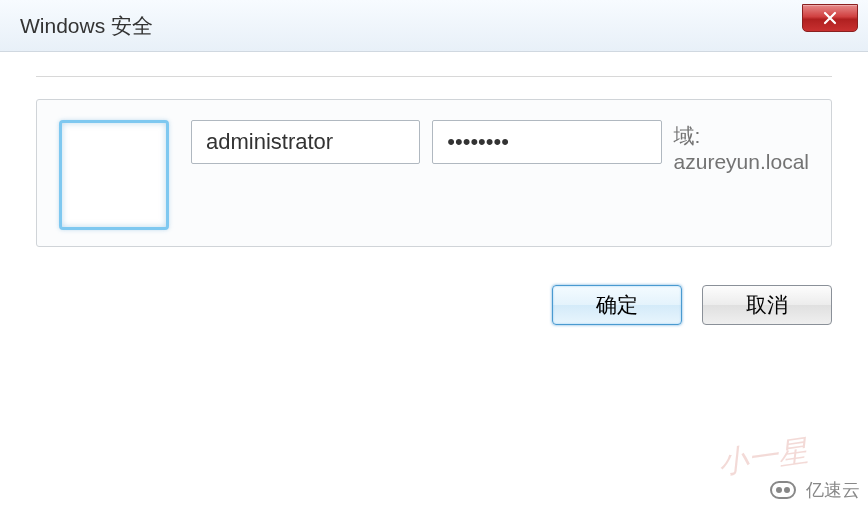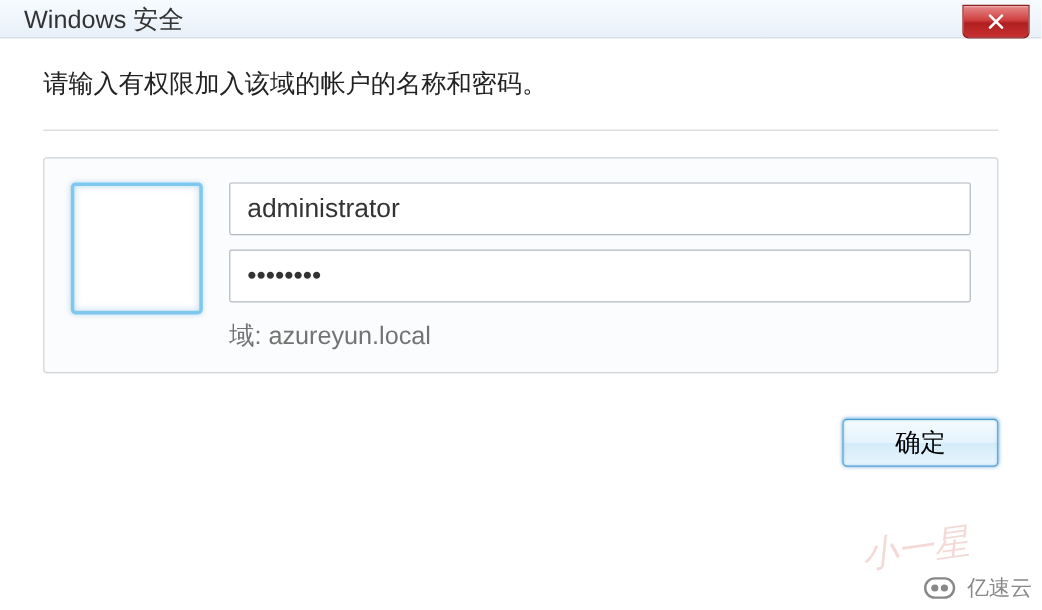--- a/index.html
+++ b/index.html
@@ -5,21 +5,21 @@
     * { box-sizing: border-box; margin: 0; padding: 0; }
     body {
       font-family: "Segoe UI", Tahoma, sans-serif;
       background: #fff;
       width: 868px;
       height: 508px;
       position: relative;
       overflow: hidden;
     }
     .titlebar {
-      height: 32px;
+      height: 52px;
       background: linear-gradient(to bottom, #f7fbff 0%, #e8f0f8 100%);
       border-bottom: 1px solid #d0d8e0;
       display: flex;
       align-items: center;
       padding: 0 12px 0 20px;
       position: relative;
     }
     .titlebar-title {
       font-size: 21px;
       color: #333;
@@ -73,21 +73,21 @@
       height: 110px;
       border: 3px solid #7ec8f0;
       border-radius: 4px;
       background: #fff;
       box-shadow: inset 0 0 6px rgba(120,180,220,0.5), 0 0 4px rgba(120,180,220,0.4);
       flex-shrink: 0;
     }
     .fields {
       flex: 1;
       display: flex;
-      flex-direction: column;
+      flex-direction: row;
       gap: 12px;
     }
     .text-input {
       width: 100%;
       height: 44px;
       border: 1px solid #b0b8c0;
       border-radius: 2px;
       padding: 0 14px;
       font-size: 22px;
       font-family: inherit;
@@ -163,34 +163,34 @@
 <div class="titlebar">
   <span class="titlebar-title">Windows 安全</span>
   <div class="close-btn">
     <svg viewBox="0 0 14 14">
       <path d="M2 2 L12 12 M12 2 L2 12" stroke="#fff" stroke-width="2.2" stroke-linecap="round"></path>
     </svg>
   </div>
 </div>
 
 <div class="content">
-  <div class="subheading">请输入有权限加入该域的帐户的名称和密码。</div>
   <hr class="divider">
 
   <div class="cred-panel">
     <div class="avatar-frame"></div>
     <div class="fields">
       <input type="text" class="text-input" value="administrator" style="">
       <input type="password" class="text-input" value="••••••••" style="">
       <div class="domain-line">域: azureyun.local</div>
     </div>
   </div>
 </div>
 
 <div class="button-row">
   <button class="dlg-btn default">确定</button>
+  <button class="dlg-btn">取消</button>
 </div>
 
 <div class="faint-script">小一星</div>
 <div class="watermark">
   <span class="watermark-icon"></span>
   <span>亿速云</span>
 </div>
 
 </body></html>

